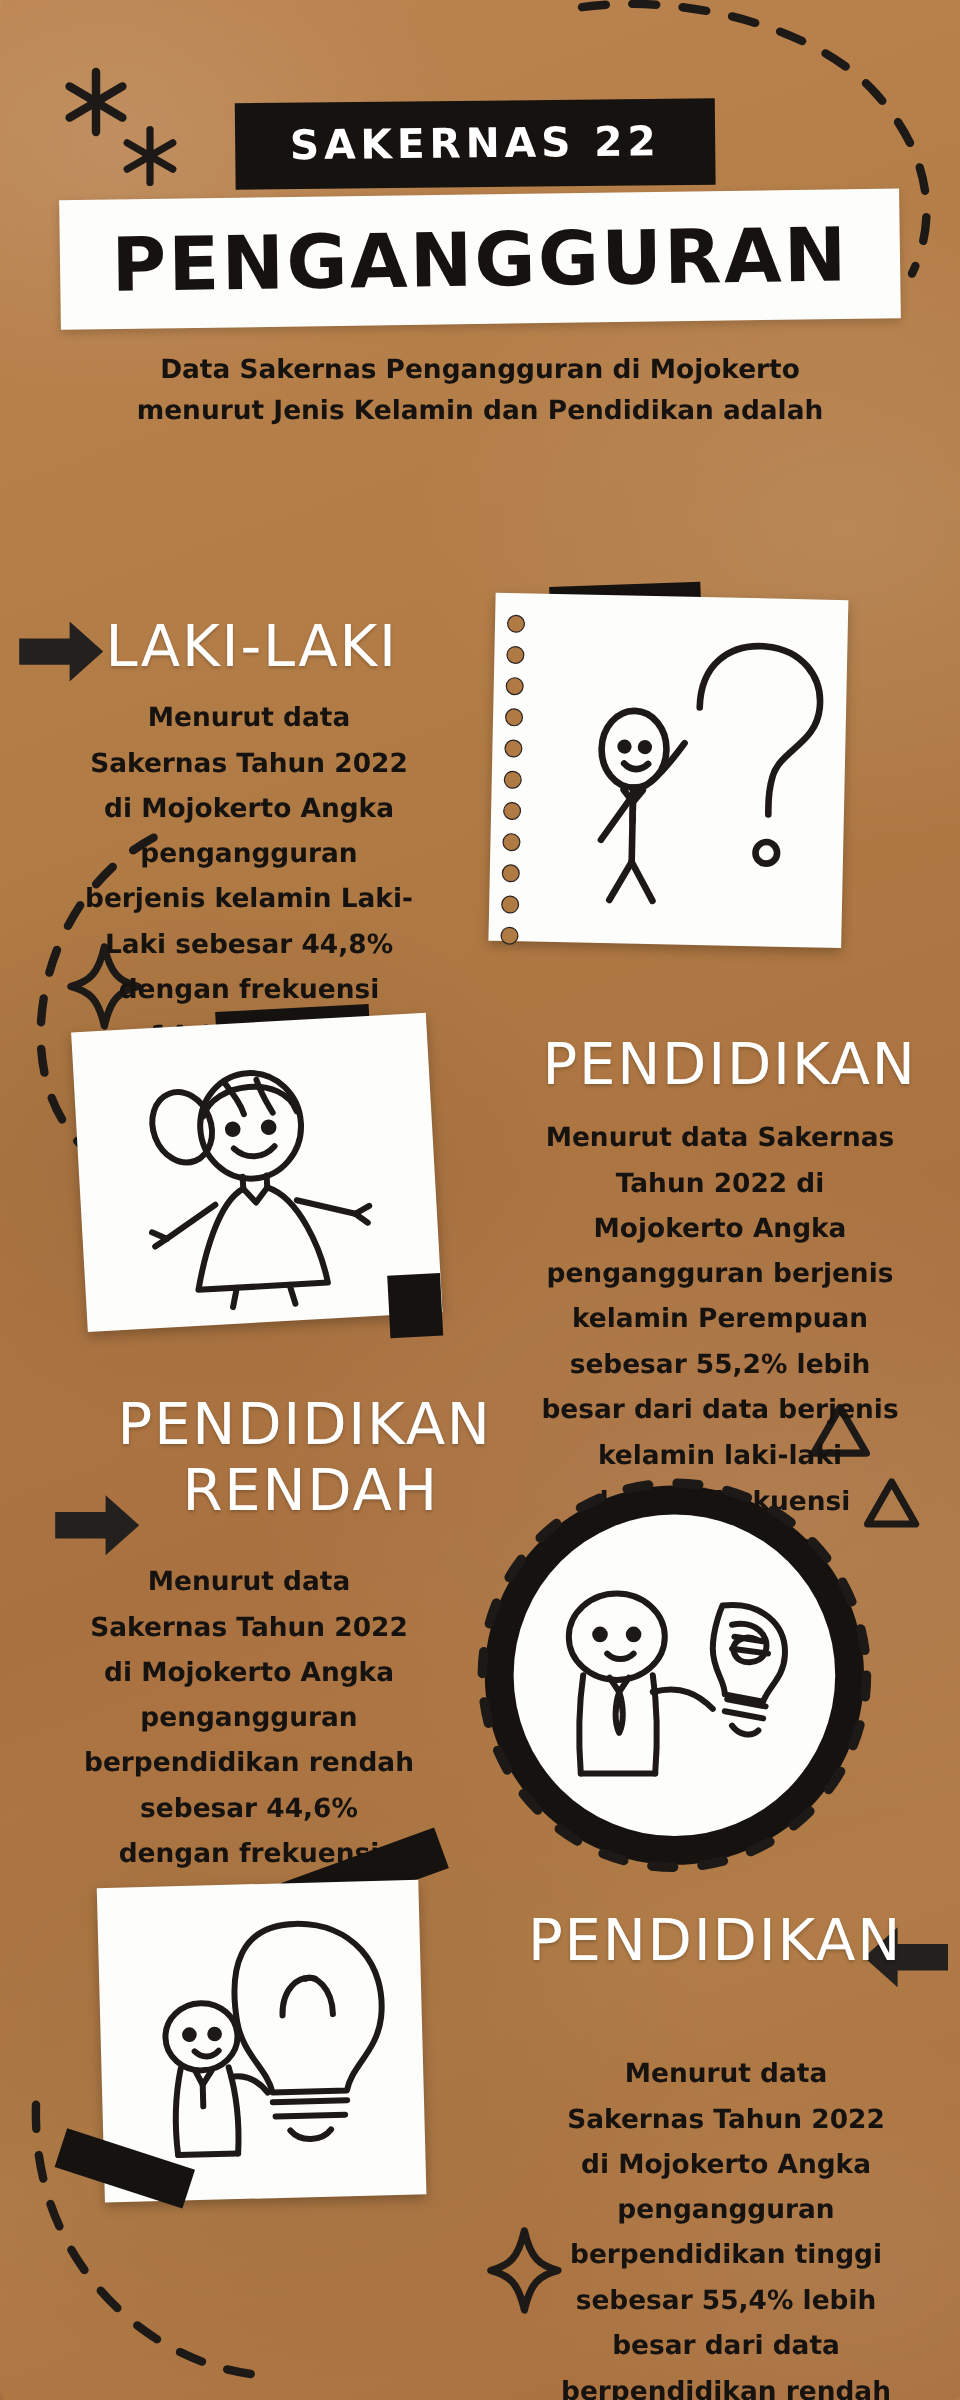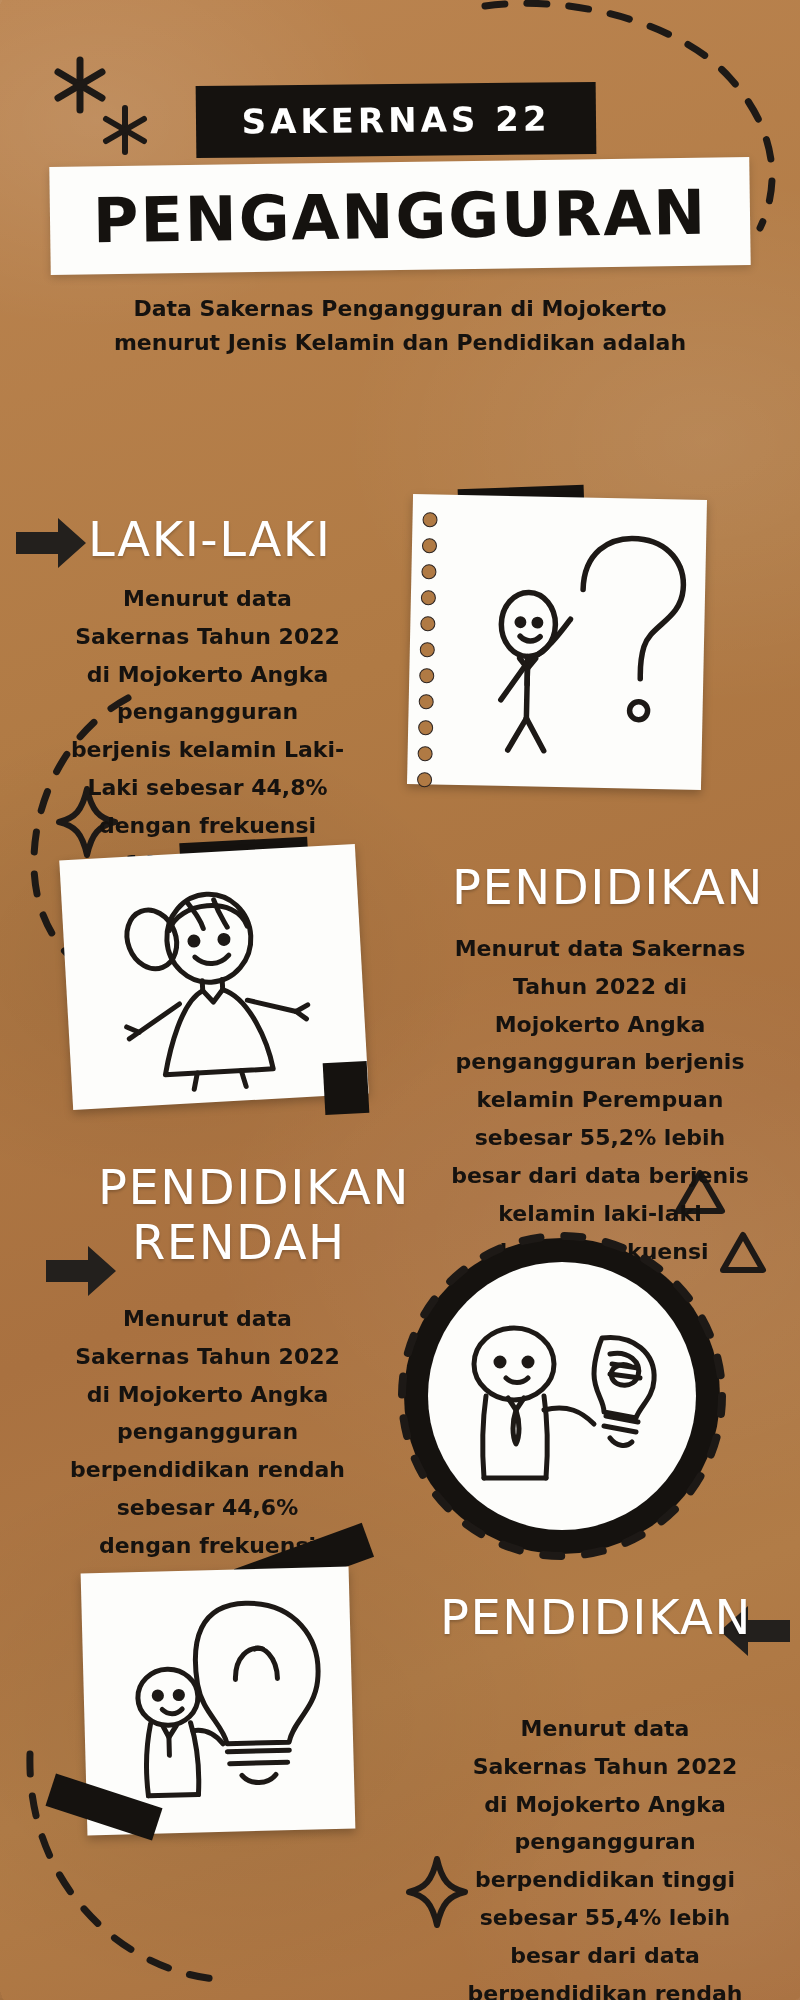--- a/index.html
+++ b/index.html
@@ -297,21 +297,21 @@
     </svg>
   </div>
   <div class="tape" style="left:324px; top:1062px; width:44px; height:52px; background:#15120f; transform: rotate(-3deg);"></div>
 
   <div class="sec-head" style="left:452px; top:860px;">PENDIDIKAN</div>
 
   <div class="sec-body" style="left:450px; top:930px; width:300px; text-align:center;">Menurut data Sakernas Tahun 2022 di Mojokerto Angka pengangguran berjenis kelamin Perempuan sebesar 55,2% lebih besar dari data berjenis kelamin laki-laki dengan frekuensi 17.219 orang</div>
 
   <div class="sec-head" style="left:98px; top:1160px; width:300px;">
     <div>PENDIDIKAN</div>
-    <div style="margin-left:34px;">RENDAH</div>
+    <div style="margin-left:54px;">RENDAH</div>
   </div>
 
   <svg class="arrow" style="left:42px; top:1240px;" width="78" height="62" viewBox="0 0 78 62">
     <path d="M4 20 L46 20 L46 6 L74 31 L46 56 L46 42 L4 42 Z" fill="#23201d"></path>
   </svg>
 
   <div class="sec-body" style="left:70px; top:1300px; width:275px; text-align:center;">Menurut data Sakernas Tahun 2022 di Mojokerto Angka pengangguran berpendidikan rendah sebesar 44,6% dengan frekuensi 13.934 orang</div>
 
   <div class="circle-dark" style="left:404px; top:1238px; width:316px; height:316px;"></div>
   <svg class="layer" style="left:396px; top:1230px;" width="332" height="332" viewBox="0 0 332 332">

